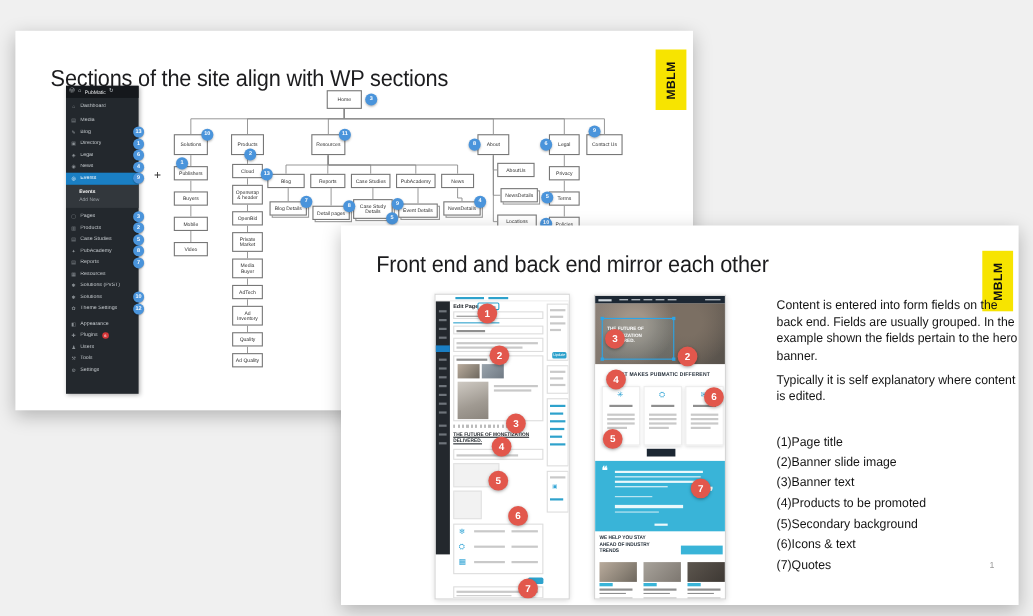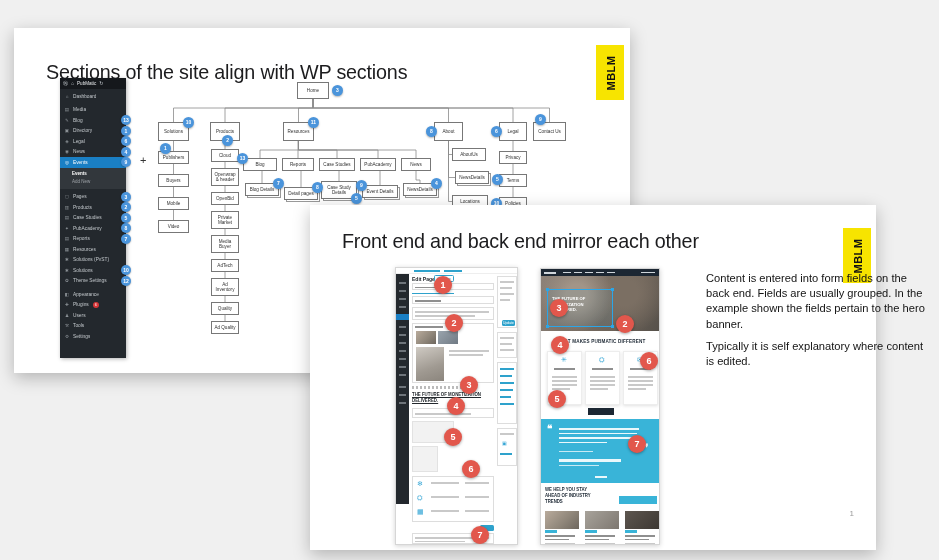--- a/index.html
+++ b/index.html
@@ -1,19 +1,19 @@
 <!DOCTYPE html>
 <html><head>
 <meta charset="utf-8">
 <style>
   html,body{margin:0;padding:0;}
   body{width:939px;height:560px;background:#f0f0f0;font-family:"Liberation Sans",sans-serif;position:relative;overflow:hidden;}
   .slide{position:absolute;background:#fff;box-shadow:0 5px 16px rgba(0,0,0,.25);}
   #slide1{left:14px;top:28px;width:616px;height:345px;}
-  #slide2{left:310px;top:205px;width:566px;height:345px;z-index:5;}
+  #slide2{left:310px;top:205px;width:616px;height:345px;z-index:5;}
   .slide-title{position:absolute;font-size:21px;font-weight:500;color:#1c1c1e;letter-spacing:-.2px;transform:scaleX(.94);transform-origin:left;white-space:nowrap;}
   #slide1 .slide-title{left:32px;top:32px;}
   #slide2 .slide-title{left:32px;top:24px;}
   .mblm{position:absolute;width:28px;height:55px;background:#f7e400;display:flex;align-items:center;justify-content:center;}
   #slide1 .mblm{right:6px;top:17px;}
   #slide2 .mblm{right:5px;top:23px;}
   .mblm span{transform:rotate(-90deg);font-weight:bold;font-size:11px;letter-spacing:.5px;color:#111;}
 
   
   .wpadmin{position:absolute;left:46px;top:50px;width:66px;height:280px;background:#23282d;box-shadow:1px 1px 4px rgba(0,0,0,.3);}
@@ -575,16 +575,25 @@
       <div class="marker" style="left: 84px; top: 55px;">2</div>
       <div class="marker" style="left: 19px; top: 76px;">4</div>
       <div class="marker" style="left: 108px; top: 92px;">6</div>
       <div class="marker" style="left: 16px; top: 130px;">5</div>
       <div class="marker" style="left: 96px; top: 175px;">7</div>
     </div>
 
   <div class="textcol">
     <p>Content is entered into form fields on the back end. Fields are usually grouped. In the example shown the fields pertain to the hero banner.</p>
     <p>Typically it is self explanatory where content is edited.</p>
+    <div class="legend" id="legend-list">
+        <div class="legend-row">(1)Page title</div>
+        <div class="legend-row">(2)Banner slide image</div>
+        <div class="legend-row">(3)Banner text</div>
+        <div class="legend-row">(4)Products to be promoted</div>
+        <div class="legend-row">(5)Secondary background</div>
+        <div class="legend-row">(6)Icons &amp; text</div>
+        <div class="legend-row">(7)Quotes</div>
+      </div>
   </div>
 
   <div class="pagenum">1</div>
 </section>
 
 </body></html>

